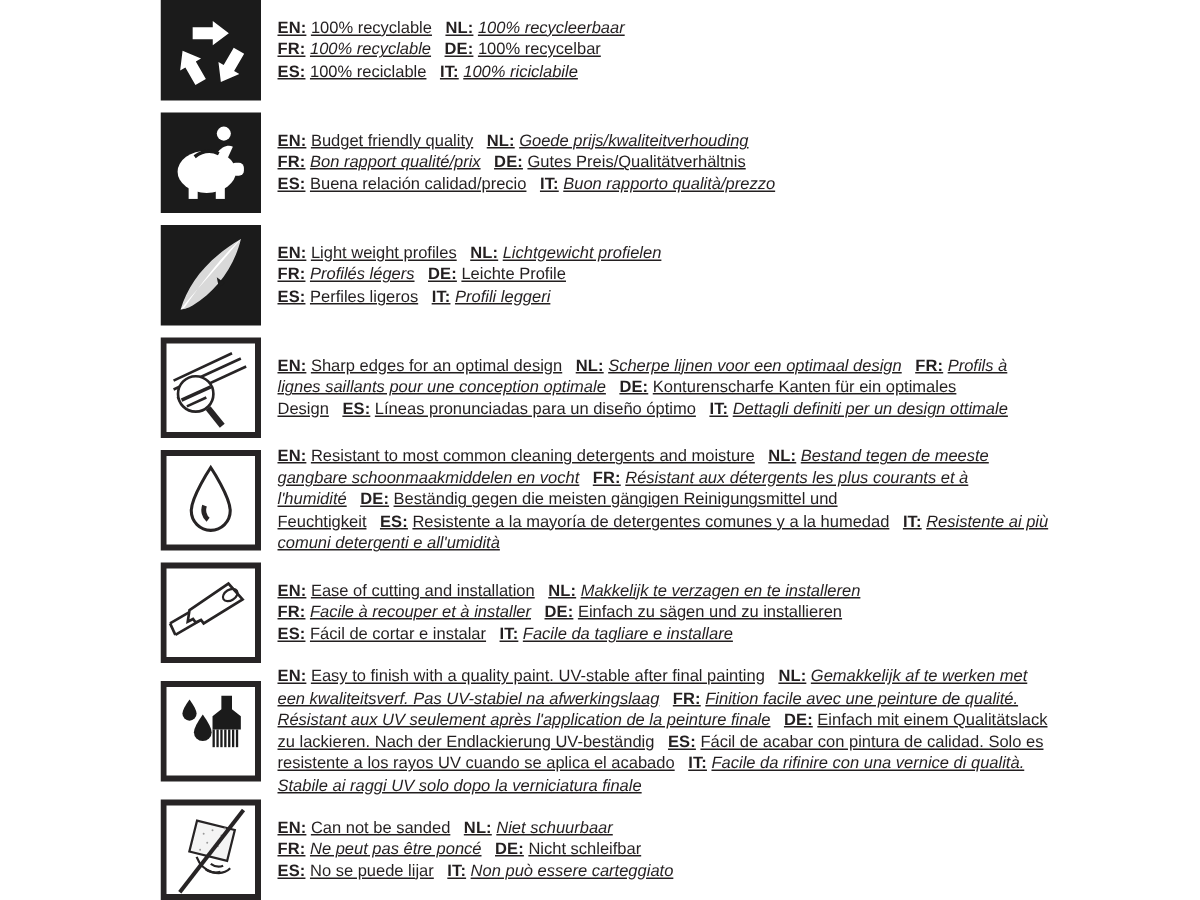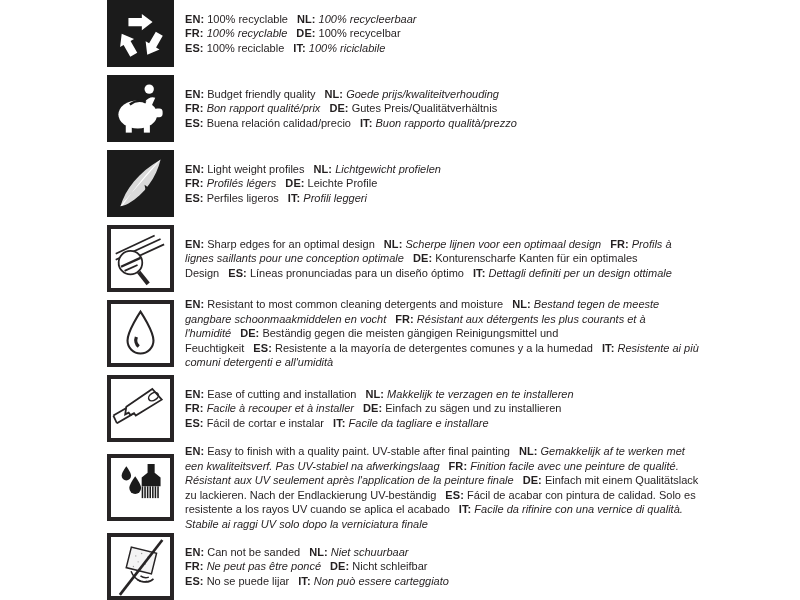--- a/index.html
+++ b/index.html
@@ -10,21 +10,21 @@
   .sheet{
     position:absolute;left:107px;top:0;width:625px;height:600px;
     display:flex;flex-direction:column;row-gap:8px;overflow:hidden;
   }
   .row{display:flex;align-items:center;column-gap:11px;min-height:67px;}
   .icon{flex:0 0 67px;width:67px;height:67px;box-sizing:border-box;}
   .icon.solid{background:#1b1b1b;}
   .icon.outline{background:#ffffff;border:4px solid #272425;}
   .icon svg{width:100%;height:100%;display:block;}
   .txt{
-    width:516px;font-size:11px;line-height:14.5px;color:#231f20;
+    width:516px;font-size:11px;line-height:14.5px;color:#231f20;text-decoration:underline;
   }
   .pair{margin-right:9px;}
   .pair b{font-weight:700;margin-right:3px;letter-spacing:.1px;}
   .pair .val.it{font-style:italic;}
 </style>
 </head>
 <body>
 
 <div class="sheet">
 

